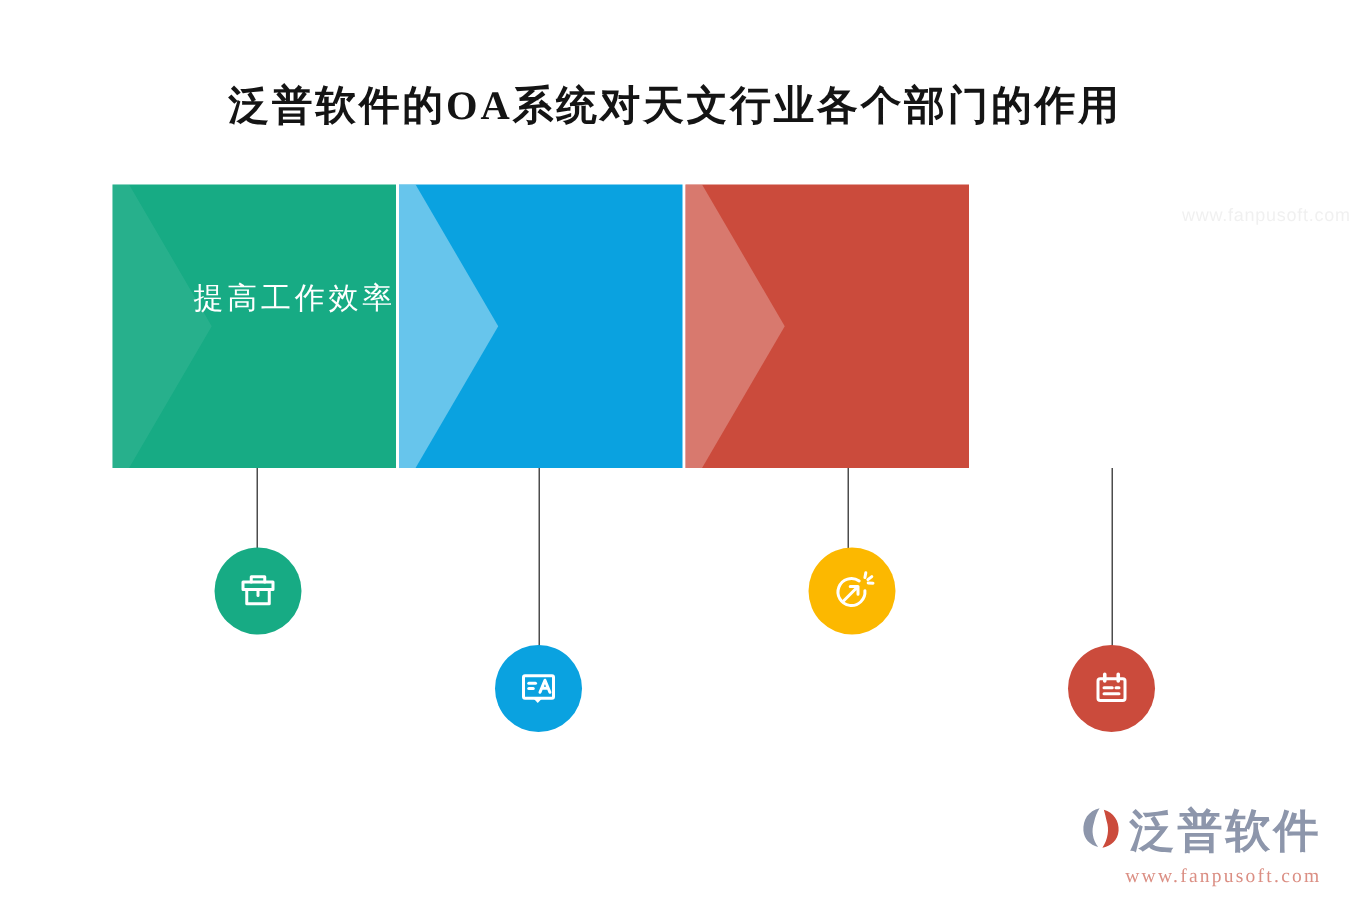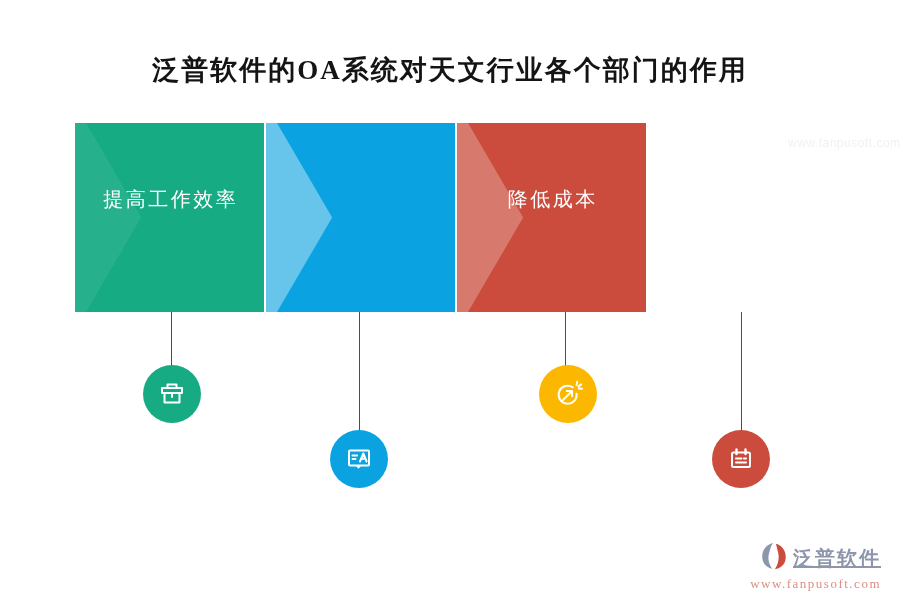--- a/index.html
+++ b/index.html
@@ -18,21 +18,21 @@
 
   
   .blocks-row{position:absolute;left:75px;top:123px;display:flex;gap:2px;}
   .block{position:relative;width:189px;height:189px;overflow:hidden;}
   .chevron{position:absolute;left:0;top:0;width:100%;height:100%;background:#fff;
            clip-path:polygon(0 -10%,35% 50%,0 110%);}
   .b0 .chevron{opacity:.07}
   .b1 .chevron{opacity:.38}
   .b2 .chevron{opacity:.52}
   .b3 .chevron{opacity:.26}
-  .block-label{position:absolute;top:62px;left:0;width:100%;text-align:center;
+  .block-label{position:absolute;top:62px;left:0;width:100%;text-align:right;
                color:#fff;font-size:20px;letter-spacing:2.5px;text-indent:2.5px;
                line-height:28px;font-family:"Liberation Serif",serif;}
 
   
   .connector{position:absolute;width:1px;background:#4d4d4d;}
   .c0{left:171px;top:312px;height:54px;}
   .c1{left:359px;top:312px;height:119px;}
   .c2{left:565px;top:312px;height:54px;}
   .c3{left:741px;top:312px;height:119px;}
 
@@ -41,22 +41,22 @@
                display:flex;align-items:center;justify-content:center;}
   .i0{left:143px;top:365px;}
   .i1{left:330px;top:430px;}
   .i2{left:539px;top:365px;}
   .i3{left:712px;top:430px;}
   .icon-circle svg{display:block;}
 
   
   .footer-logo{position:absolute;right:19px;bottom:8px;text-align:right;}
   .footer-top{display:flex;align-items:center;justify-content:flex-end;gap:4px;}
-  .brand-name{font-size:20px;font-weight:bold;letter-spacing:2px;
-              font-family:"Liberation Serif",serif;text-decoration:underline;}
+  .brand-name{font-size:30px;font-weight:bold;letter-spacing:2px;
+              font-family:"Liberation Serif",serif;}
   .footer-url{font-size:13px;letter-spacing:1.5px;margin-top:1px;
               font-family:"Liberation Serif",serif;}
 </style>
 </head>
 <body>
 
 <div class="canvas">
 
   <h1 class="title">泛普软件的OA系统对天文行业各个部门的作用</h1>
 
@@ -65,21 +65,20 @@
   <div class="blocks-row">
     <div class="block b0" style="background-color: rgb(23, 171, 132);">
       <div class="chevron"></div>
       <span class="block-label">提高工作效率</span>
     </div>
     <div class="block b1" style="background-color: rgb(10, 162, 224);">
       <div class="chevron"></div>
     </div>
     <div class="block b3" style="background-color: rgb(203, 75, 60);">
       <div class="chevron"></div>
-      <span class="block-label">降低成本</span>
     </div>
   </div>
 
   <div class="connector c0"></div>
   <div class="connector c1"></div>
   <div class="connector c2"></div>
   <div class="connector c3"></div>
 
   <div class="icon-circle i0" style="background-color: rgb(23, 171, 132);">
     <svg width="36" height="36" viewBox="0 0 36 36" fill="none" stroke="#fff" stroke-width="2" stroke-linecap="round" stroke-linejoin="round">

